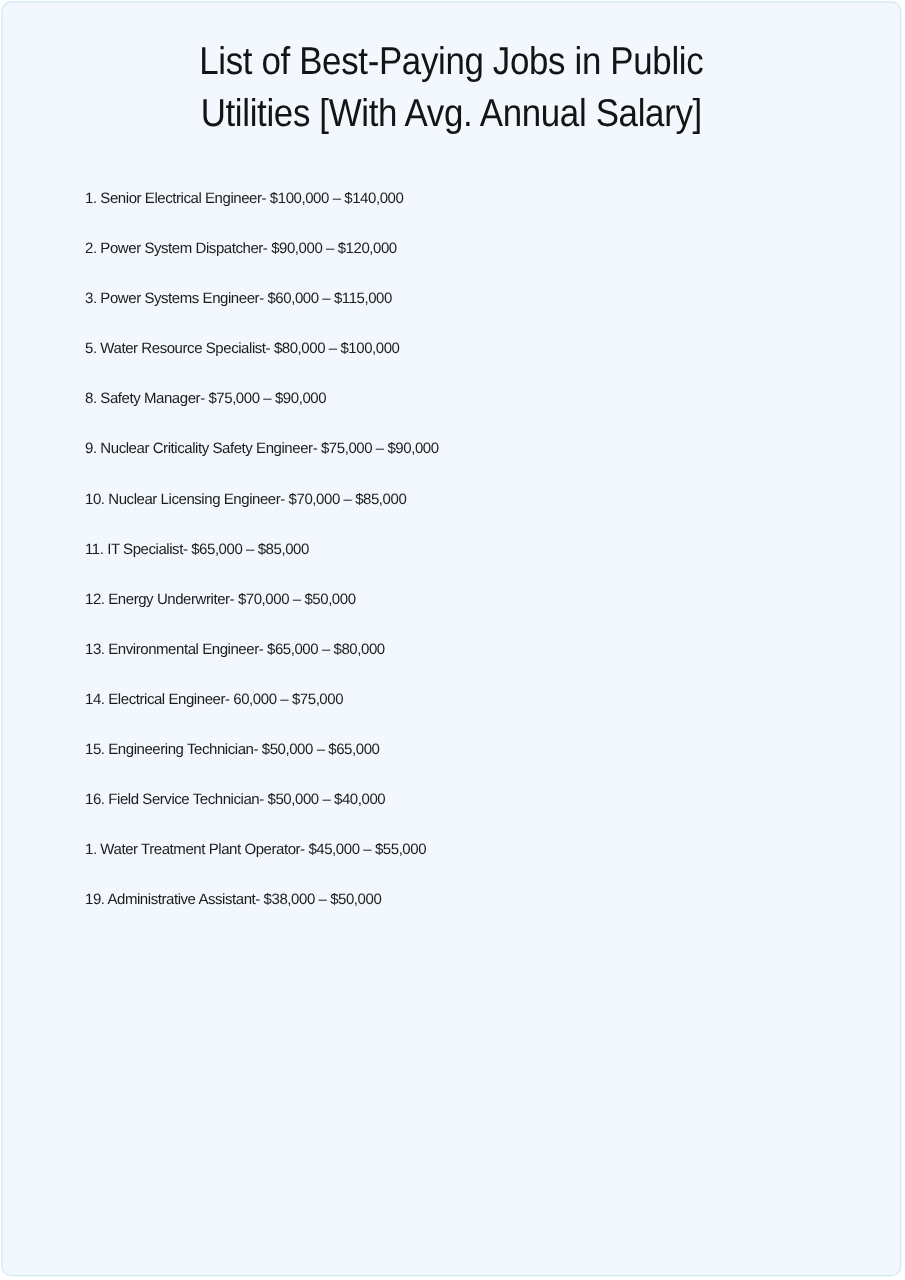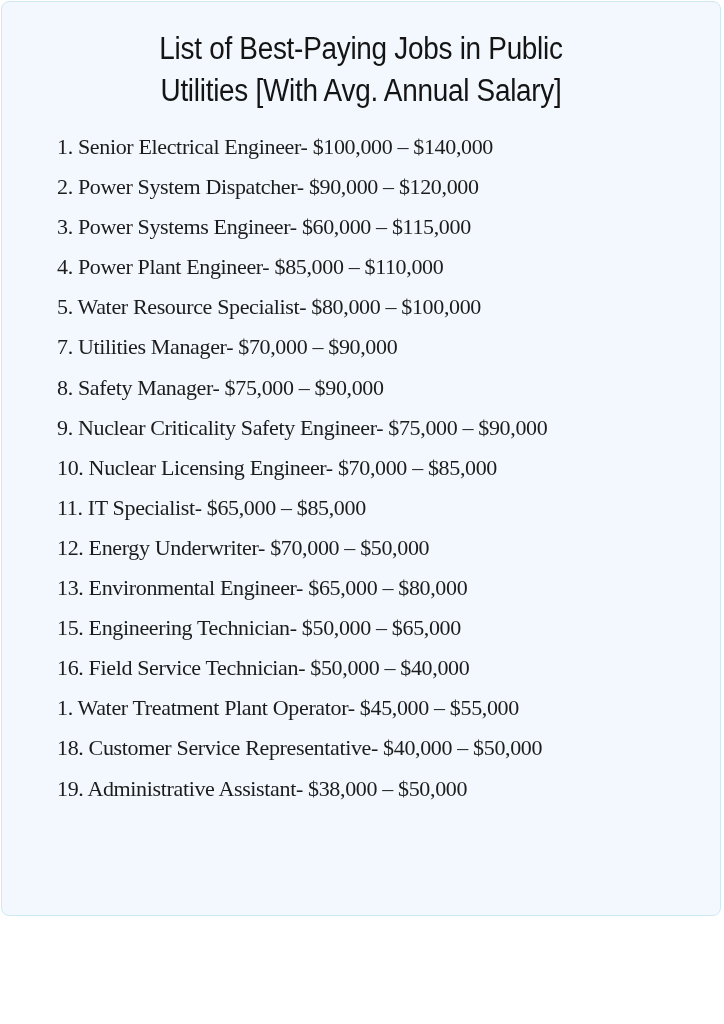--- a/index.html
+++ b/index.html
@@ -8,21 +8,21 @@
       width: 724px;
       height: 1024px;
       background: #ffffff;
       overflow: hidden;
     }
     .card {
       position: absolute;
       left: 1px;
       top: 1px;
       width: 720px;
-      height: 915px;
+      height: 1020px;
       box-sizing: border-box;
       background: #f2f8fd;
       border: 1px solid #cfe9f3;
       border-radius: 8px;
     }
     .title {
       position: absolute;
       left: 0;
       top: 26px;
       width: 100%;
@@ -33,25 +33,25 @@
       color: #141414;
       letter-spacing: -0.3px;
       transform: scaleX(0.9);
       transform-origin: center top;
     }
     .title .line { display: block; }
     .list {
       position: absolute;
       left: 52px;
       top: 126px;
-      margin: 3px;
+      margin: 14px;
       padding: 0;
       list-style: none;
-      font-family: Liberation Serif, serif;
-      font-size: 22px;
+      font-family: Liberation Sans, sans-serif;
+      font-size: 12px;
       color: #1c1c1c;
     }
     .list .item {
       height: 40.1px;
       line-height: 32px;
       white-space: nowrap;
       letter-spacing: -0.35px;
     }
   </style>
 </head>
@@ -60,28 +60,26 @@
 <div class="card">
   <h1 class="title" style="margin:0;font-weight:normal;">
     <span class="line">List of Best-Paying Jobs in Public</span>
     <span class="line">Utilities [With Avg. Annual Salary]</span>
   </h1>
 
   <ul class="list">
     <li class="item">1. Senior Electrical Engineer- $100,000 – $140,000</li>
     <li class="item">2. Power System Dispatcher- $90,000 – $120,000</li>
     <li class="item">3. Power Systems Engineer- $60,000 – $115,000</li>
-    <li class="item">4. Power Plant Engineer- $85,000 – $110,000</li>
     <li class="item">5. Water Resource Specialist- $80,000 – $100,000</li>
-    <li class="item">7. Utilities Manager- $70,000 – $90,000</li>
     <li class="item">8. Safety Manager- $75,000 – $90,000</li>
     <li class="item">9. Nuclear Criticality Safety Engineer- $75,000 – $90,000</li>
     <li class="item">10. Nuclear Licensing Engineer- $70,000 – $85,000</li>
     <li class="item">11. IT Specialist- $65,000 – $85,000</li>
     <li class="item">12. Energy Underwriter- $70,000 – $50,000</li>
     <li class="item">13. Environmental Engineer- $65,000 – $80,000</li>
+    <li class="item">14. Electrical Engineer- 60,000 – $75,000</li>
     <li class="item">15. Engineering Technician- $50,000 – $65,000</li>
     <li class="item">16. Field Service Technician- $50,000 – $40,000</li>
     <li class="item">1. Water Treatment Plant Operator- $45,000 – $55,000</li>
-    <li class="item">18. Customer Service Representative- $40,000 – $50,000</li>
     <li class="item">19. Administrative Assistant- $38,000 – $50,000</li>
   </ul>
 </div>
 
 </body></html>

